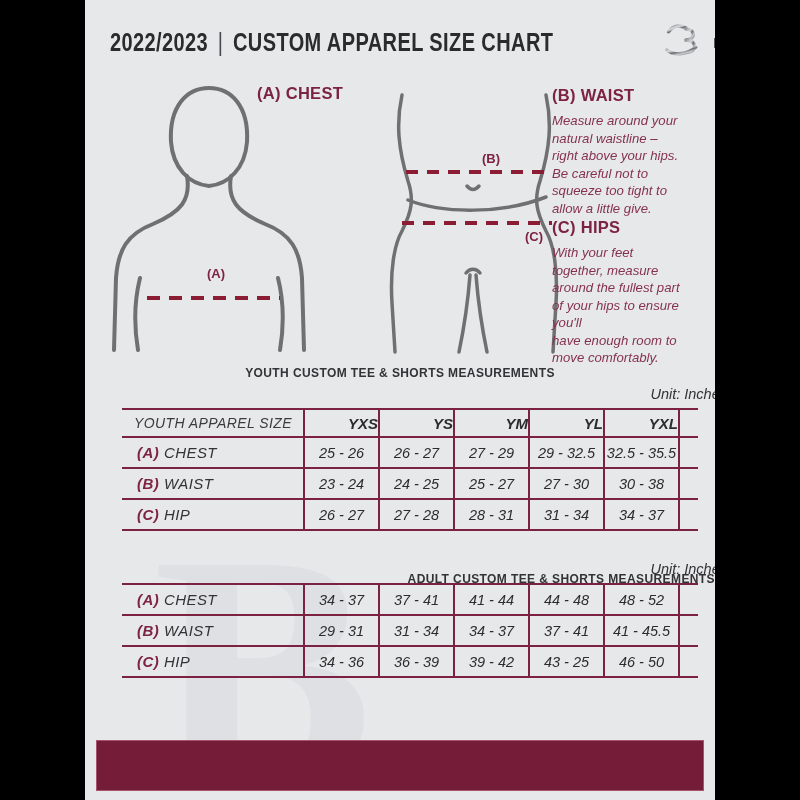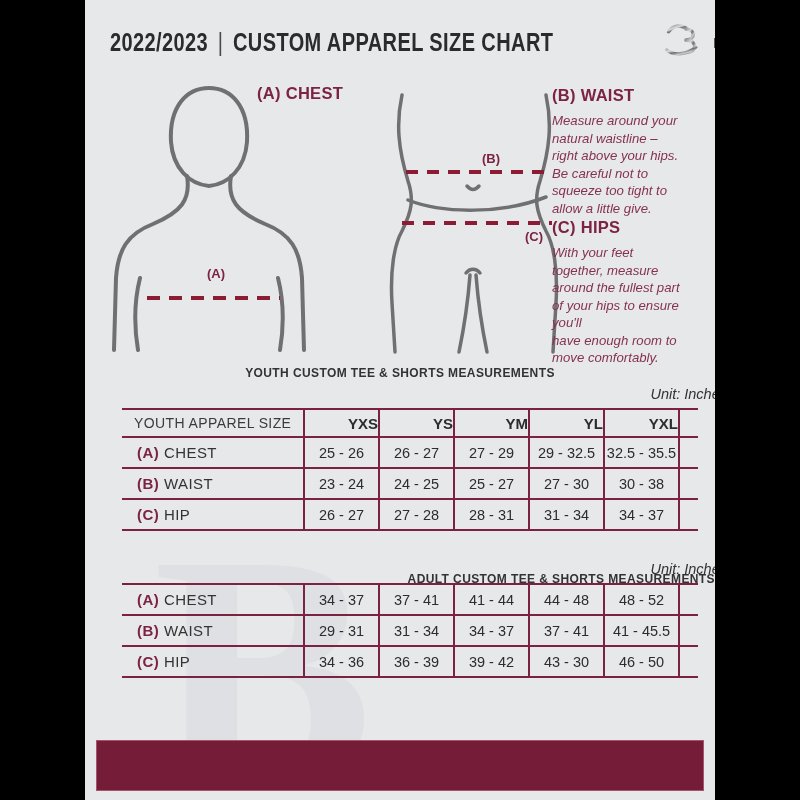--- a/index.html
+++ b/index.html
@@ -33,21 +33,21 @@
   
   .sec-title { position:absolute; left:0; width:100%; text-align:center;
                font-size:12px; font-weight:700; letter-spacing:.4px; color:#333336; z-index:2; }
   .sec-unit  { position:absolute; left:12px; width:100%; text-align:right;
                font-size:14.5px; font-style:italic; color:#333336; z-index:2; }
   .yt-title { top:366px; } .yt-unit { top:386px; }
   .ad-title { top:572px;text-align:right; } .ad-unit { top:561px; }
 
   
   .size-table { position:absolute; left:37px; border-collapse:collapse; table-layout:fixed;
-                width:576px; z-index:2; background:transparent; }
+                width:576px; z-index:2; background:transparent;font-style:italic; }
   .yt-table { top:408px; } .ad-table { top:583px; }
   .size-table td, .size-table th { border-top:2px solid #7a2240; border-bottom:2px solid #7a2240;
                 padding:0; }
   .size-table tr.hdr td, .size-table tr.hdr th { height:28px; }
   .size-table tr.data td { height:31px; }
   .c-label  { width:182px; text-align:left; }
   .c-data   { width:75px;  text-align:center; border-left:2px solid #7a2240; }
   .c-last   { border-right:2px solid #7a2240; }
   .c-spacer { width:19px; border-left:none; border-right:none; }
   th.c-label { font-weight:400; font-size:14px; letter-spacing:.4px; color:#3b3b3d; padding-left:12px; }
@@ -219,21 +219,21 @@
       <td class="c-data">34 - 37</td>
       <td class="c-data">37 - 41</td>
       <td class="c-data c-last">41 - 45.5</td>
       <td class="c-spacer"></td>
     </tr>
     <tr class="data">
       <td class="c-label"><span class="pfx">(C)</span><span>HIP</span></td>
       <td class="c-data">34 - 36</td>
       <td class="c-data">36 - 39</td>
       <td class="c-data">39 - 42</td>
-      <td class="c-data">43 - 30</td>
+      <td class="c-data">43 - 25</td>
       <td class="c-data c-last">46 - 50</td>
       <td class="c-spacer"></td>
     </tr>
   </tbody>
     </table>
 
   <div class="footer-bar"></div>
 
 </div>
 

